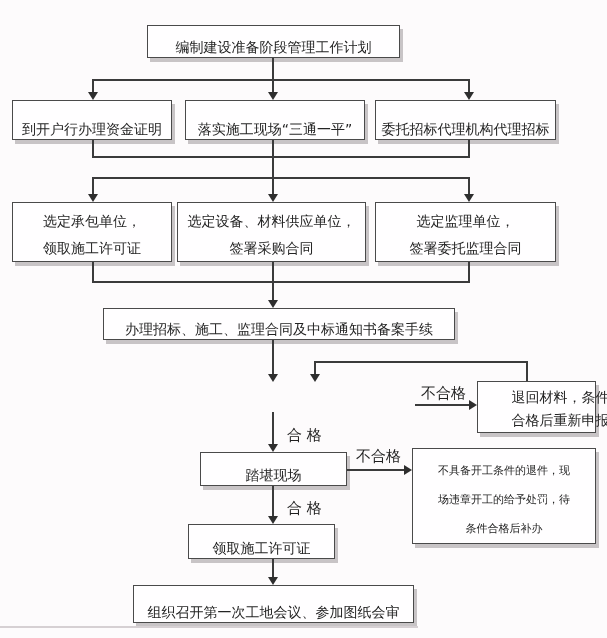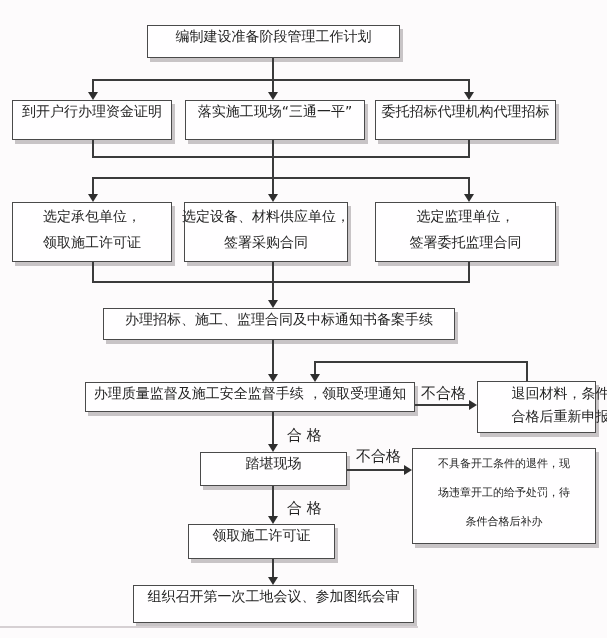--- a/index.html
+++ b/index.html
@@ -9,21 +9,21 @@
   }
   #stage {
     position:relative; width:607px; height:638px;
     background:#fdfbfc; overflow:hidden;
     font-family: "DejaVu Sans", "Liberation Sans", sans-serif;
   }
   .box {
     position:absolute; box-sizing:border-box;
     background:#fffeff; border:1.5px solid #4a4a4a;
     box-shadow:3px 4px 0 rgba(148,141,144,0.5);
-    display:flex; flex-direction:column; align-items:center; justify-content:flex-start;
+    display:flex; flex-direction:column; align-items:center; justify-content:flex-end;
     text-align:center; font-size:14px; color:#242424; line-height:1.45;
   }
   .box span { display:block; white-space:nowrap; }
   .spread span { margin:3px 0; }
   .reject-box { line-height:29px; font-size:11px; }
   .return-box { line-height:23px; font-size:14px;padding-left:48px; }
   .v, .h { position:absolute; background:#3b3b3b; }
   .v { width:2px; } .h { height:2px; }
   .arr-d { position:absolute; width:0; height:0;
     border-left:5px solid transparent; border-right:5px solid transparent;
@@ -73,21 +73,21 @@
   <div class="arr-d" style="left:88px;top:194px"></div>
   <div class="v" style="left:272px;top:177px;height:17px"></div>
   <div class="arr-d" style="left:268px;top:194px"></div>
   <div class="v" style="left:468px;top:177px;height:17px"></div>
   <div class="arr-d" style="left:464px;top:194px"></div>
 
   <div class="box spread" style="left:12px;top:202px;width:160px;height:60px">
     <span>选定承包单位，</span>
     <span>领取施工许可证</span>
   </div>
-  <div class="box spread" style="left:184px;top:202px;width:164px;height:60px">
+  <div class="box spread" style="left:177px;top:202px;width:189px;height:60px">
     <span>选定设备、材料供应单位，</span>
     <span>签署采购合同</span>
   </div>
   <div class="box spread" style="left:375px;top:202px;width:181px;height:60px">
     <span>选定监理单位，</span>
     <span>签署委托监理合同</span>
   </div>
 
   <div class="v" style="left:92px;top:262px;height:19px"></div>
   <div class="v" style="left:272px;top:262px;height:19px"></div>
@@ -101,23 +101,20 @@
   </div>
 
   <div class="v" style="left:272px;top:340px;height:34px"></div>
   <div class="arr-d" style="left:268px;top:374px"></div>
 
   <div class="v" style="left:526px;top:361px;height:20px"></div>
   <div class="h" style="left:314px;top:361px;width:214px"></div>
   <div class="v" style="left:314px;top:361px;height:13px"></div>
   <div class="arr-d" style="left:310px;top:374px"></div>
 
-  <div class="box" style="left:85px;top:382px;width:330px;height:30px">
-    <span>办理质量监督及施工安全监督手续 ，领取受理通知</span>
-  </div>
 
   <span class="lbl" style="left:421px;top:384px">不合格</span>
   <div class="h" style="left:415px;top:404px;width:54px"></div>
   <div class="arr-r" style="left:469px;top:400px"></div>
   <div class="box return-box" style="left:477px;top:381px;width:119px;height:52px">
     <span>退回材料，条件</span>
     <span>合格后重新申报</span>
   </div>
 
   <div class="v" style="left:272px;top:412px;height:33px"></div>

